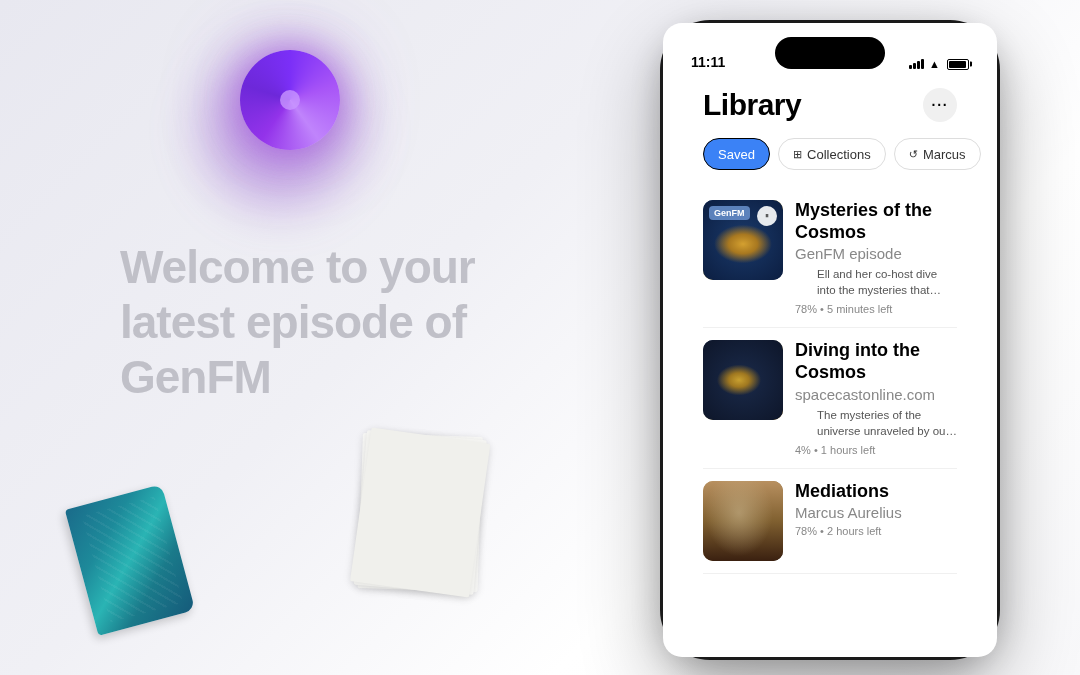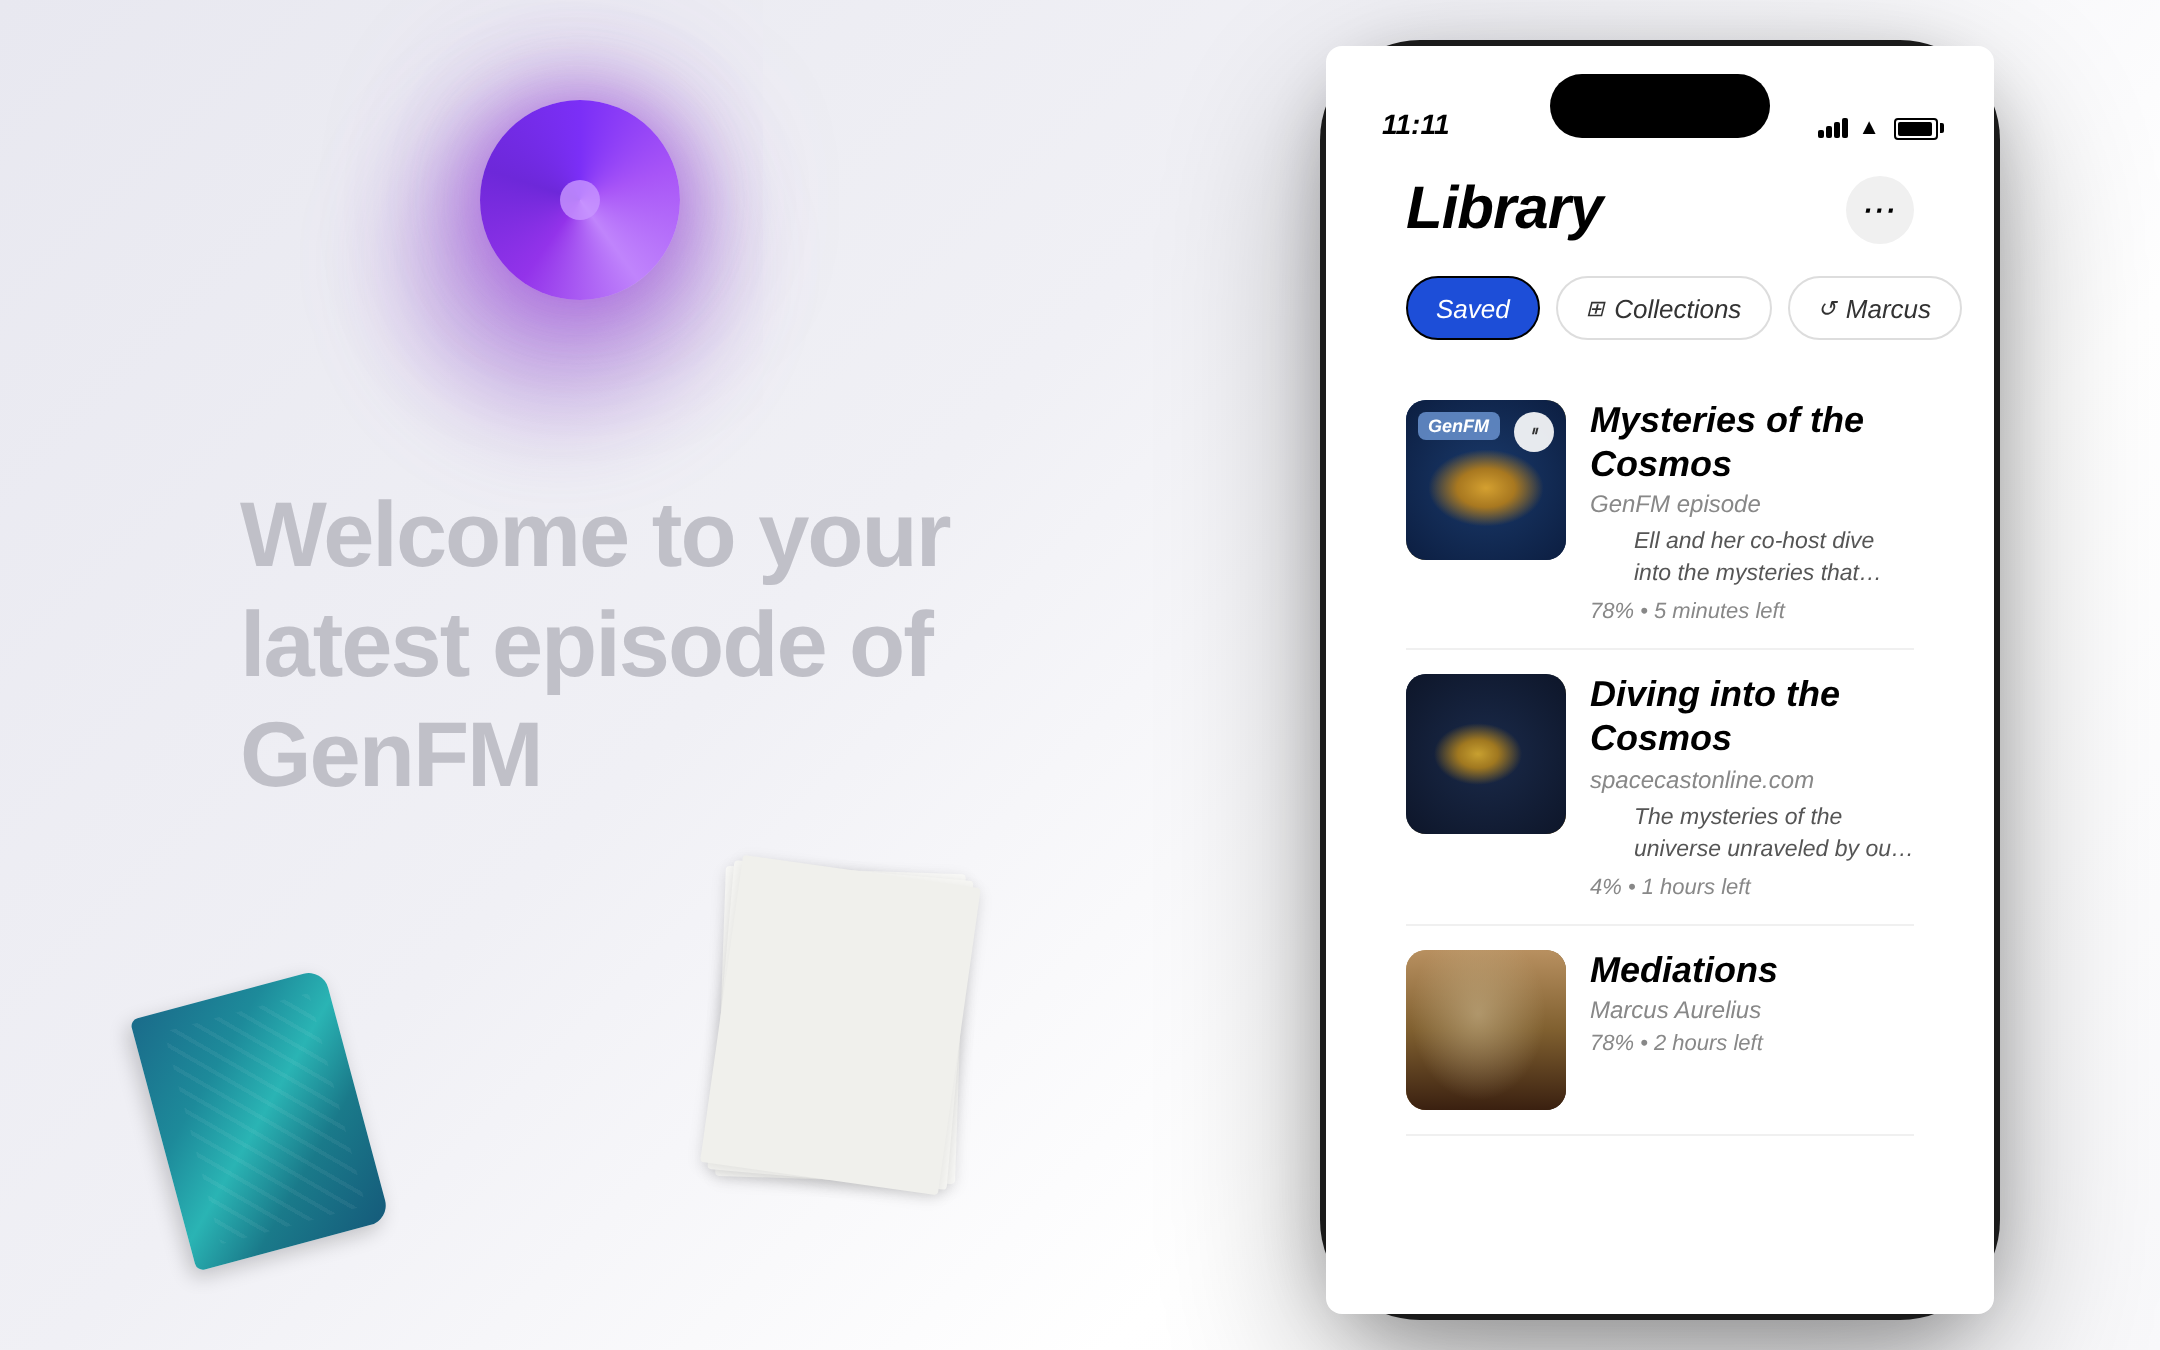--- a/index.html
+++ b/index.html
@@ -143,24 +143,23 @@
       background: #1a1a1a;
       border-radius: 50px;
       padding: 3px;
       box-shadow: 0 30px 80px rgba(0,0,0,0.3), 0 10px 30px rgba(0,0,0,0.2);
       position: relative;
     }
     .phone-inner {
       width: 100%;
       height: 100%;
       background: #ffffff;
-      border-radius: 8px;
+      border-radius: 19px;
       overflow: hidden;
       position: relative;
-      font-style: italic;
     }
 
     
     .dynamic-island {
       position: absolute;
       top: 14px;
       left: 50%;
       transform: translateX(-50%);
       width: 110px;
       height: 32px;
@@ -292,21 +291,21 @@
       align-items: center;
       gap: 5px;
       cursor: pointer;
       font-size: 13px;
       font-weight: 500;
       color: #333;
       background: #fff;
       white-space: nowrap;
     }
     .tab-pill.active {
-      background: #1d4ed8;
+      background: #3b82f6;
       color: #fff;
       border-color: #000;
     }
     .tab-icon {
       font-size: 11px;
     }
 
     
     .episode-list {
       display: flex;
@@ -396,21 +395,21 @@
       min-width: 0;
     }
     .episode-title {
       font-size: 18px;
       font-weight: 700;
       color: #000;
       margin-bottom: 2px;
       line-height: 1.2;
     }
     .episode-source {
-      font-size: 12px;
+      font-size: 15px;
       color: #888;
       margin-bottom: 4px;
     }
     .episode-desc {
       font-size: 11.5px;
       color: #555;
       line-height: 1.4;
       margin-bottom: 5px;
       display: -webkit-box;
       -webkit-line-clamp: 2;

